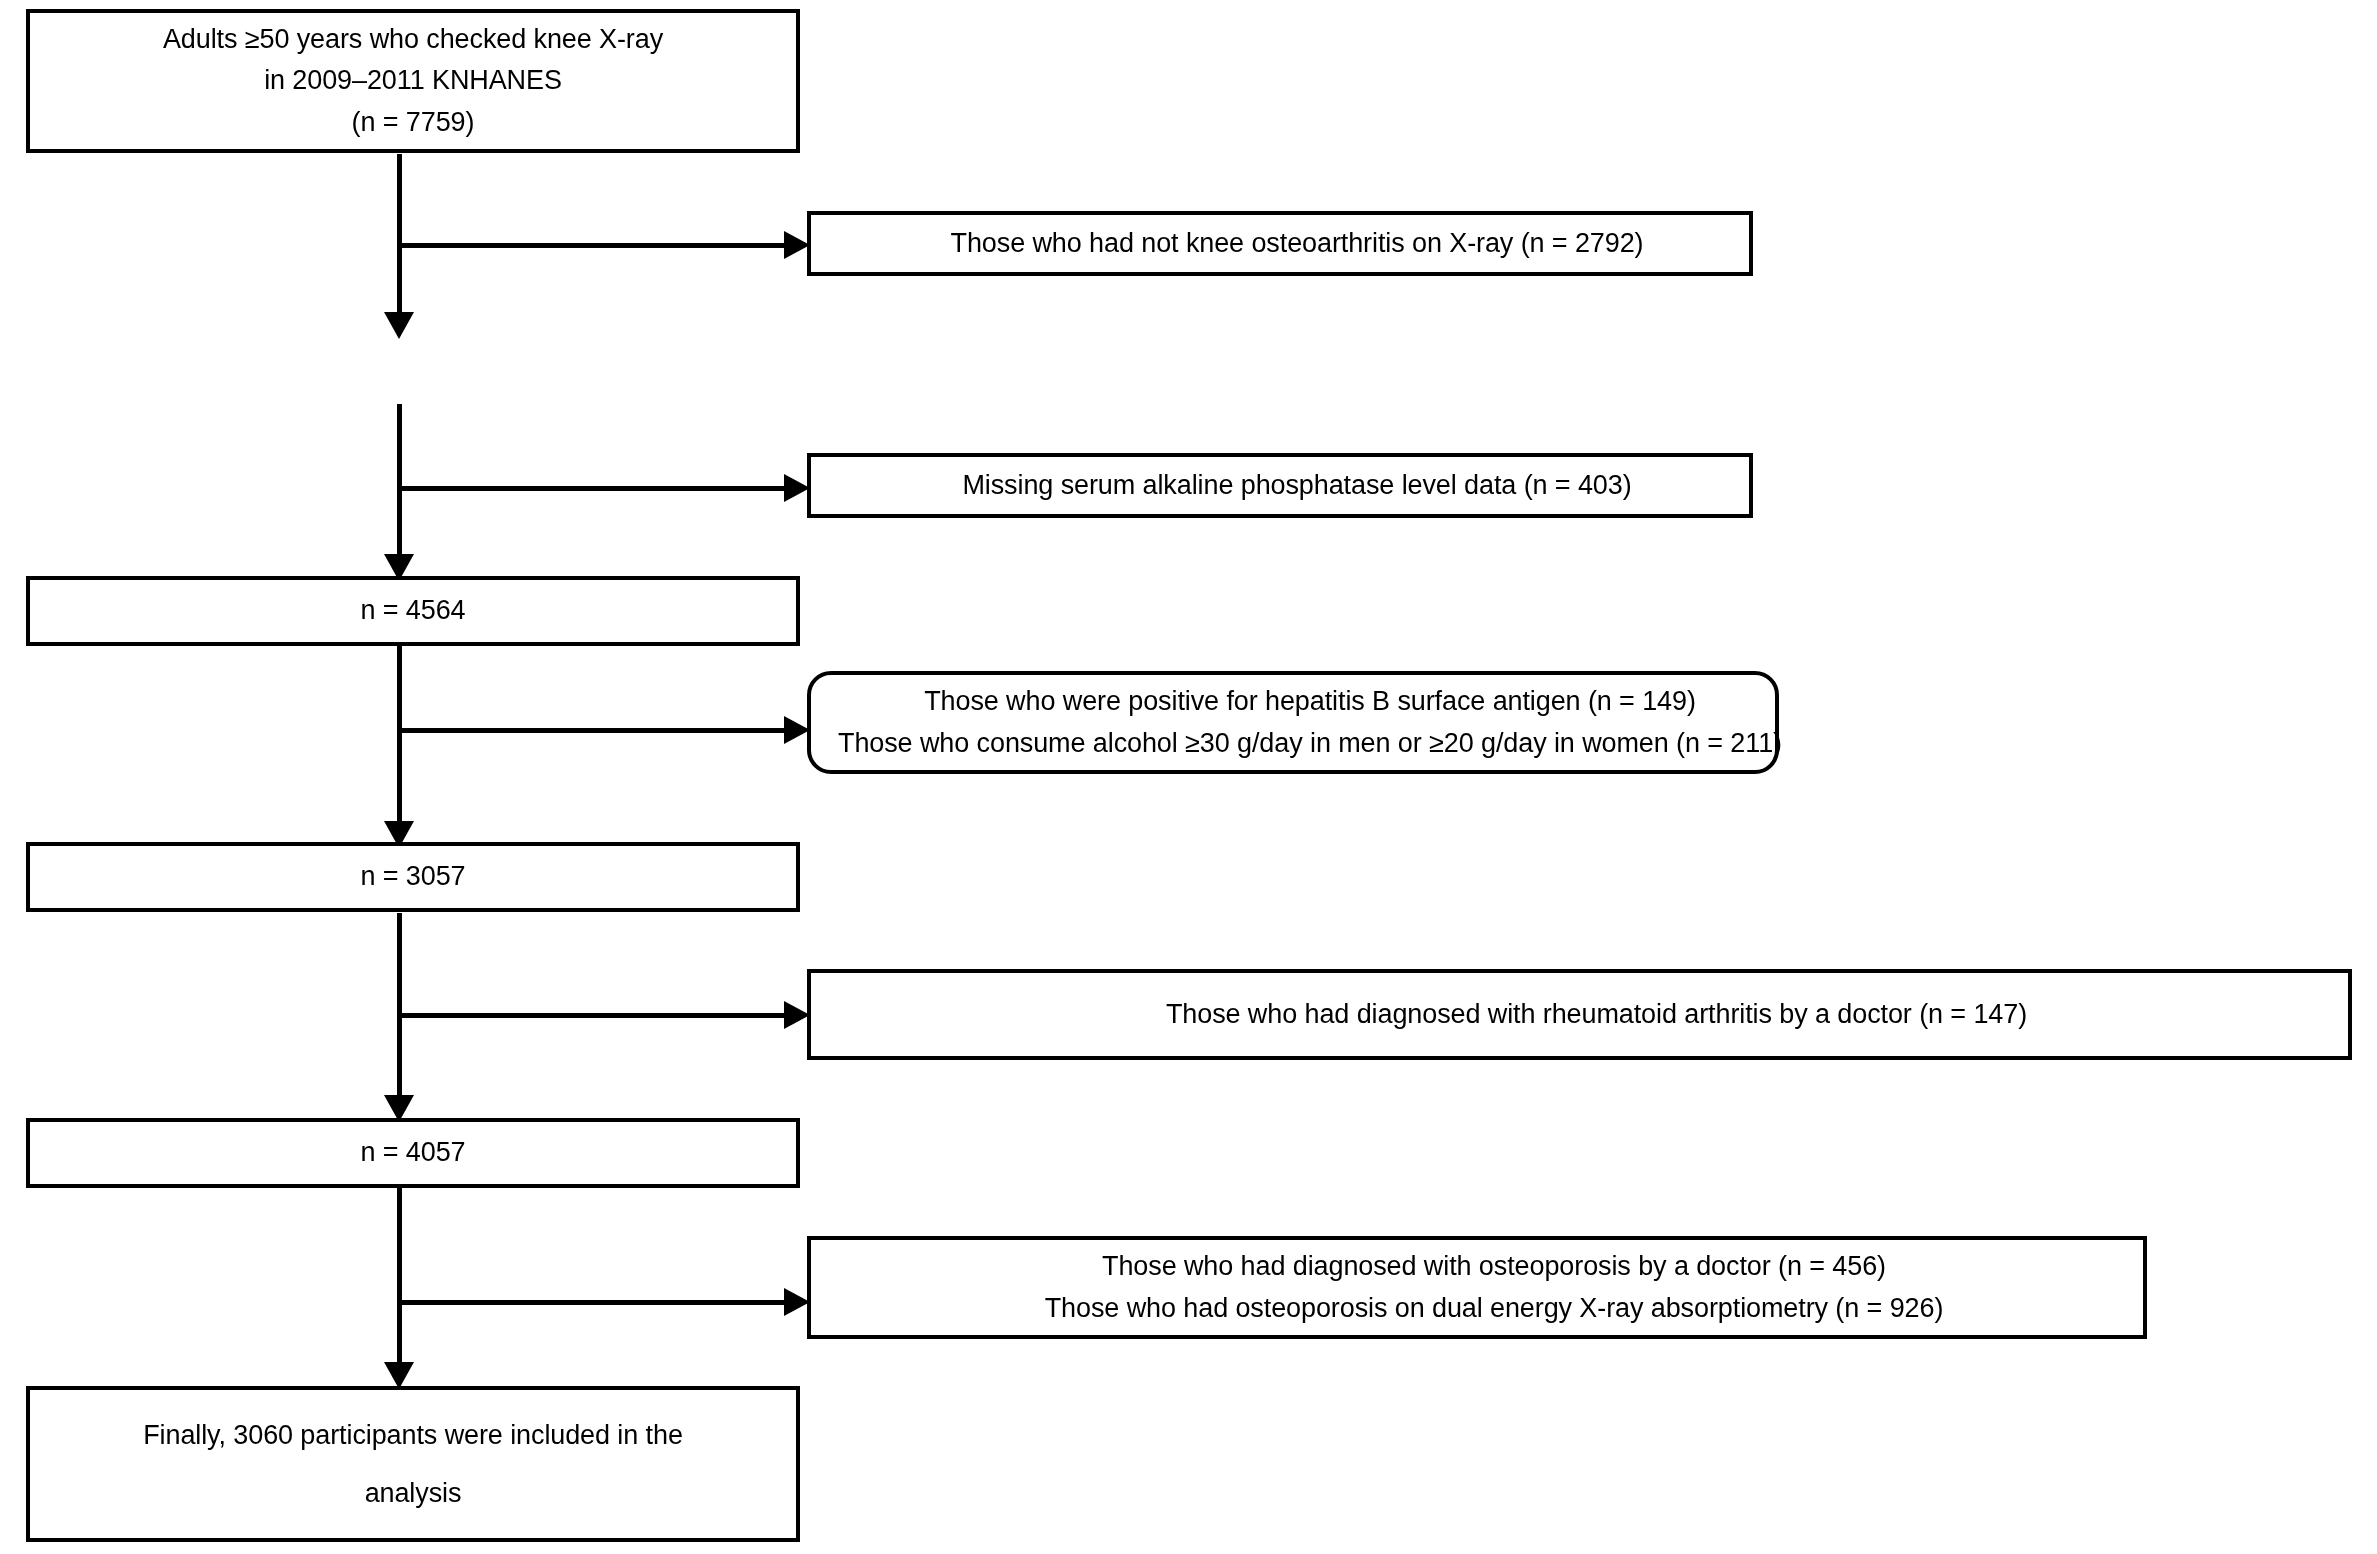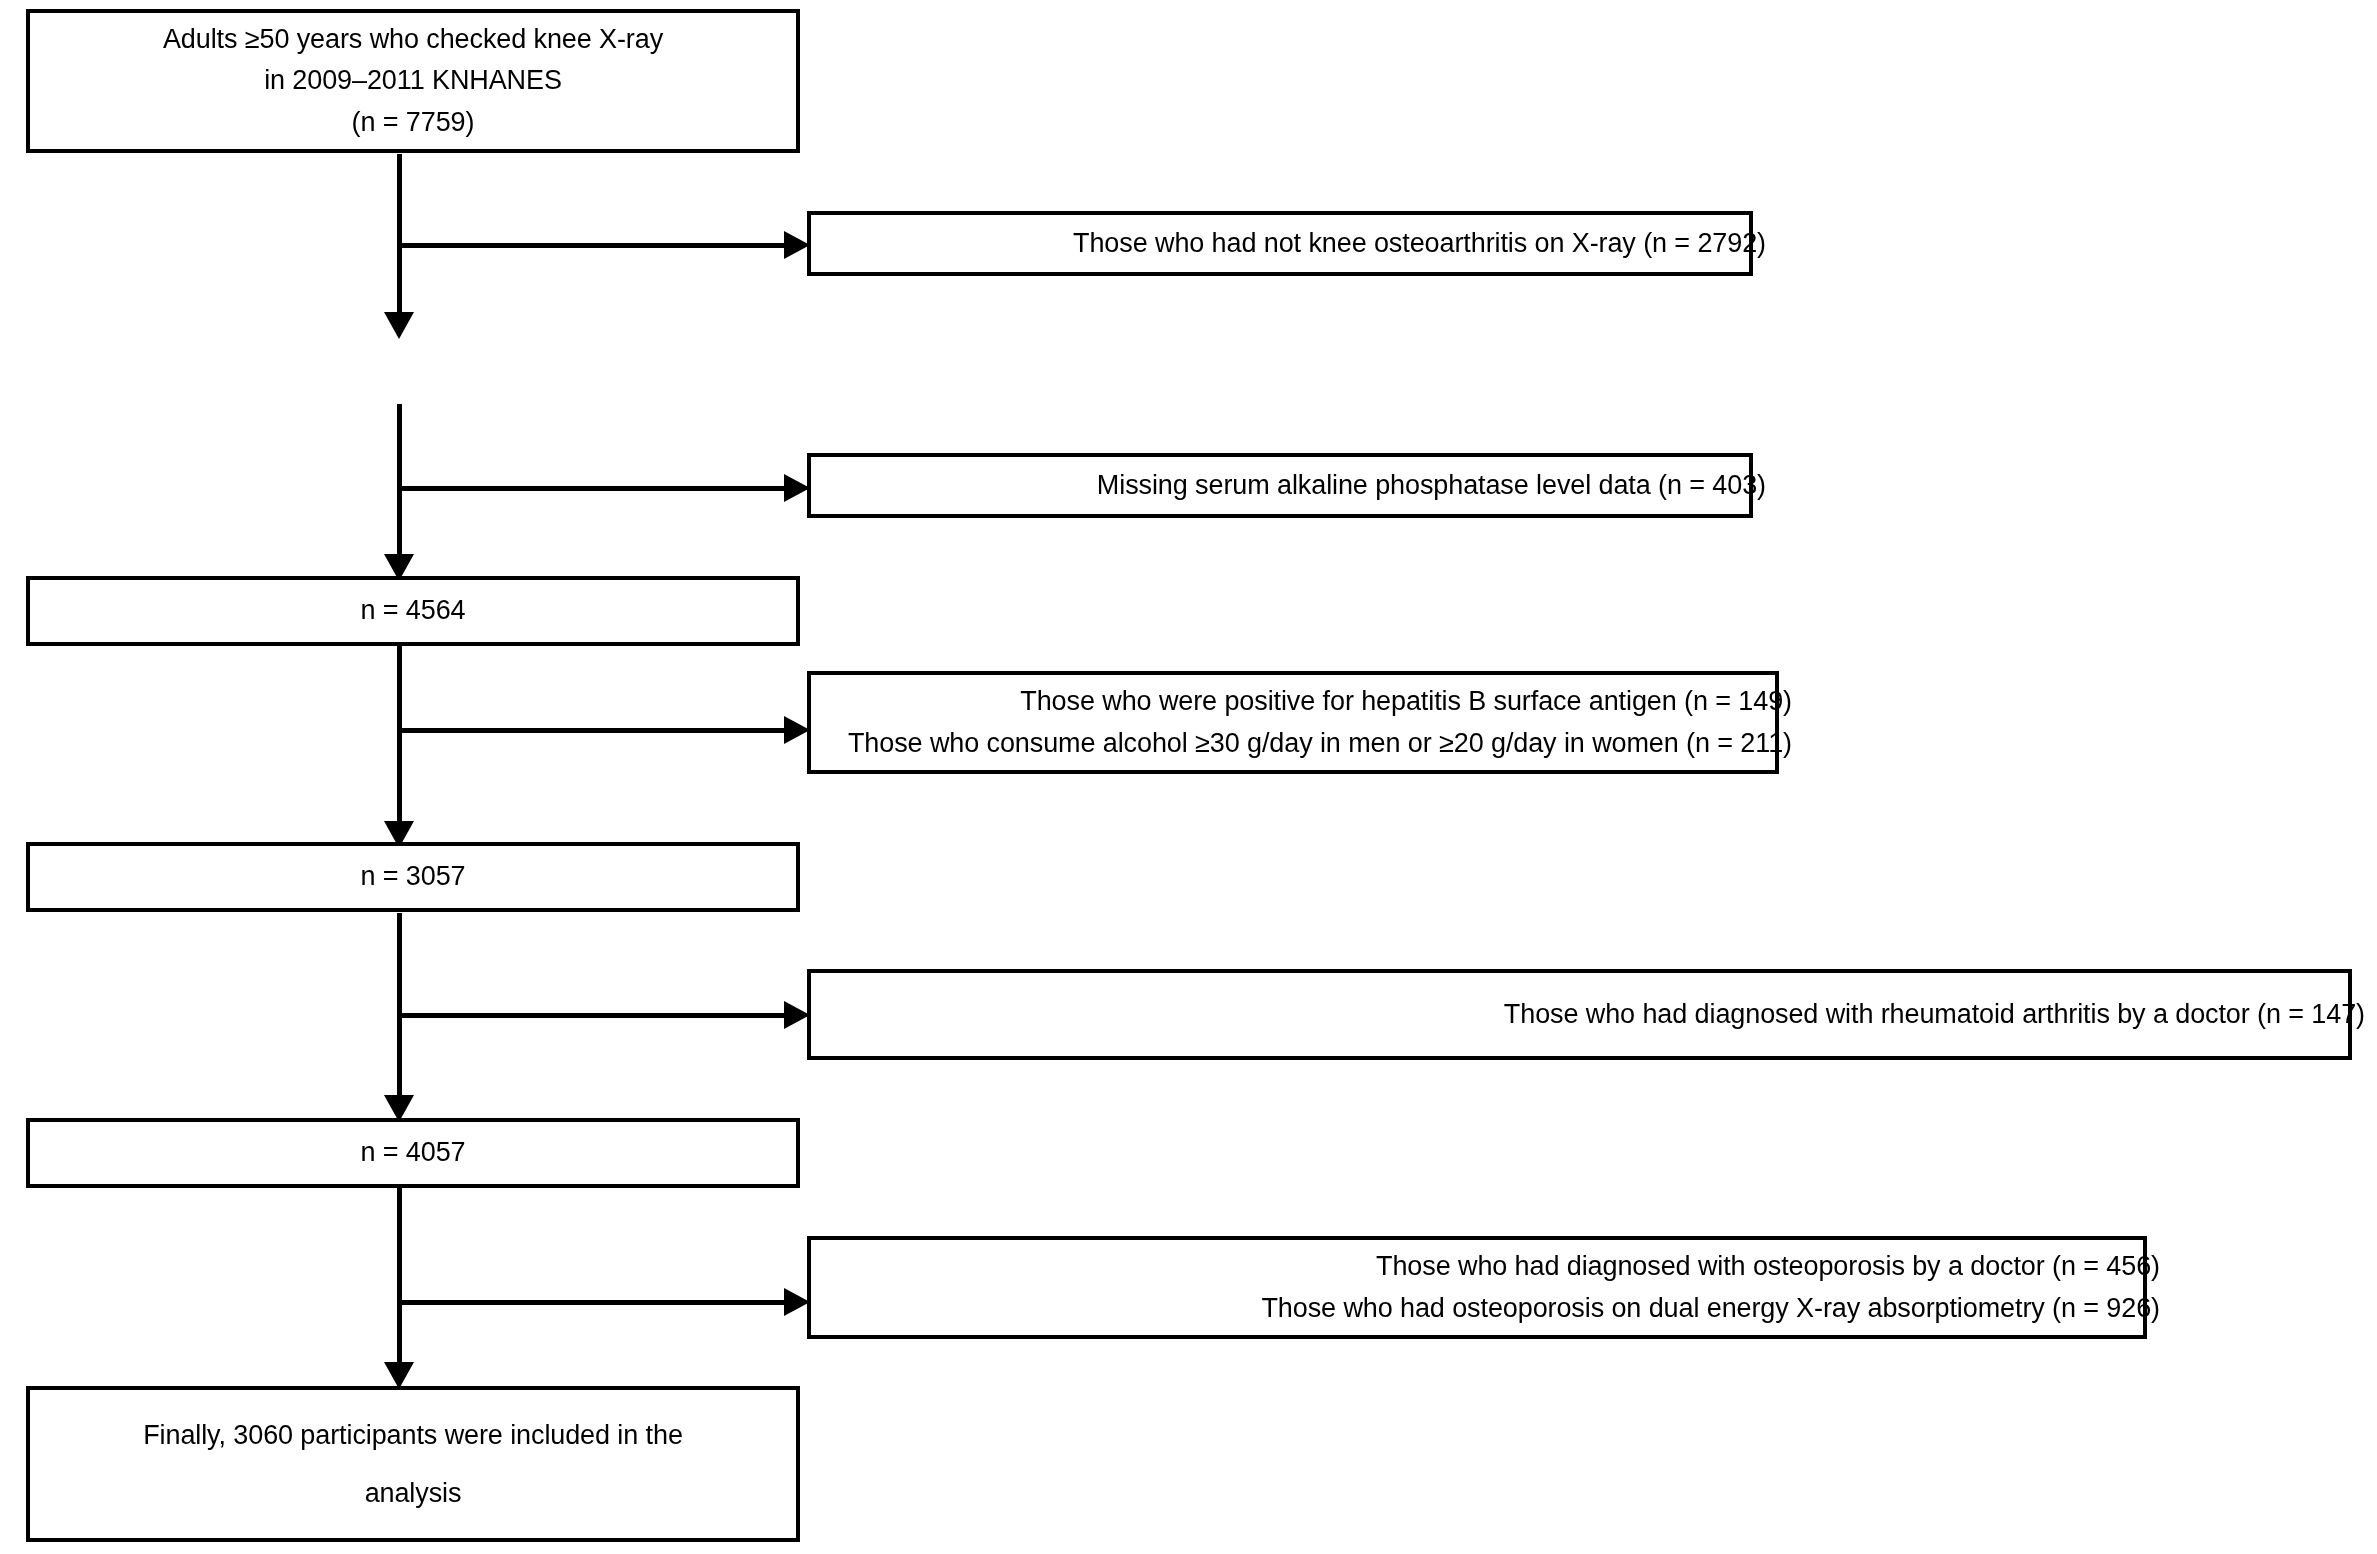--- a/index.html
+++ b/index.html
@@ -42,21 +42,21 @@
     font-size: 27px;
     line-height: 1.52;
     letter-spacing: -0.1px;
     white-space: nowrap;
   }
   .node.center .node-line {
     text-align: center;
   }
   .node.left .node-line {
     padding-left: 17px;
-    text-align: right;
+    text-align: center;
   }
   .node.center.spaced .node-line {
     line-height: 2.15;
   }
   .vline {
     position: absolute;
     width: 5.2px;
     background: #000000;
   }
   .hline {
@@ -113,21 +113,21 @@
 
   <div class="node center" style="left:26px; top:576px; width:774px; height:70px;">
     <span class="node-line">n = 4564</span>
   </div>
 
   <div class="vline" style="left:397px; top:646px; height:195px;"></div>
   <div class="arrow-down" style="left:384px; top:821px;"></div>
   <div class="hline" style="left:397px; top:728px; width:403px;"></div>
   <div class="arrow-right" style="left:784px; top:716px;"></div>
 
-  <div class="node left" style="left:807px; top:671px; width:972px; height:103px;">
+  <div class="node left" style="left:807px; top:671px; width:972px; height:103px;border-radius:24px;">
     <span class="node-line">Those who were positive for hepatitis B surface antigen (n = 149)</span>
     <span class="node-line">Those who consume alcohol ≥30 g/day in men or ≥20 g/day in women (n = 211)</span>
   </div>
 
   <div class="node center" style="left:26px; top:842px; width:774px; height:70px;">
     <span class="node-line">n = 3057</span>
   </div>
 
   <div class="vline" style="left:397px; top:913px; height:203px;"></div>
   <div class="arrow-down" style="left:384px; top:1095px;"></div>

